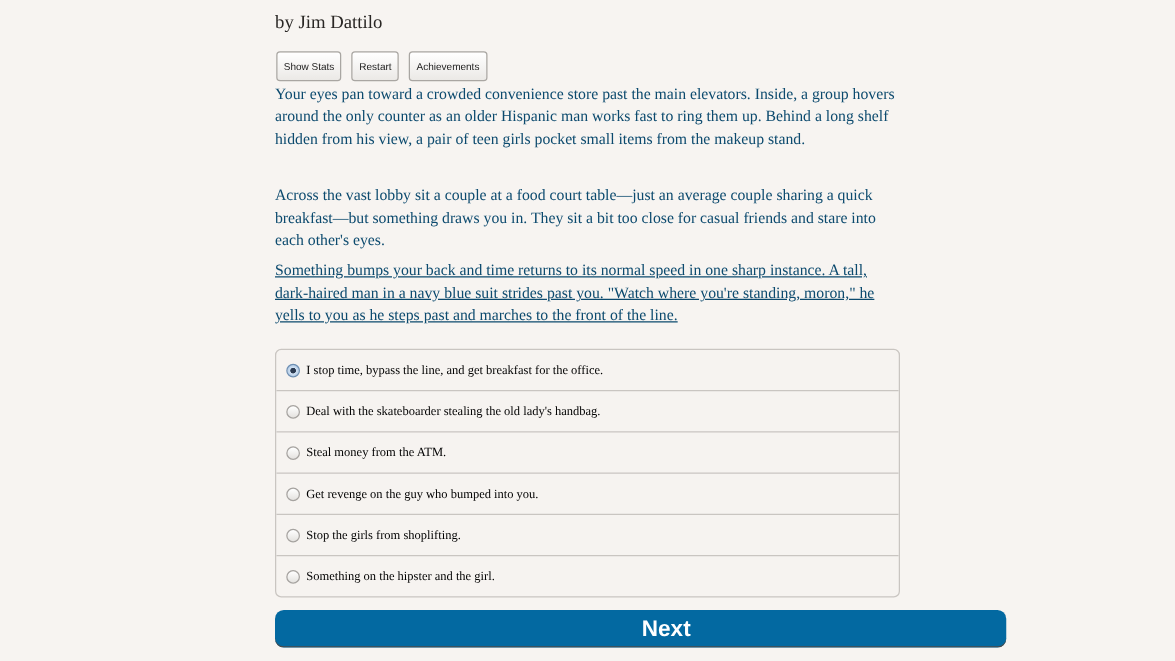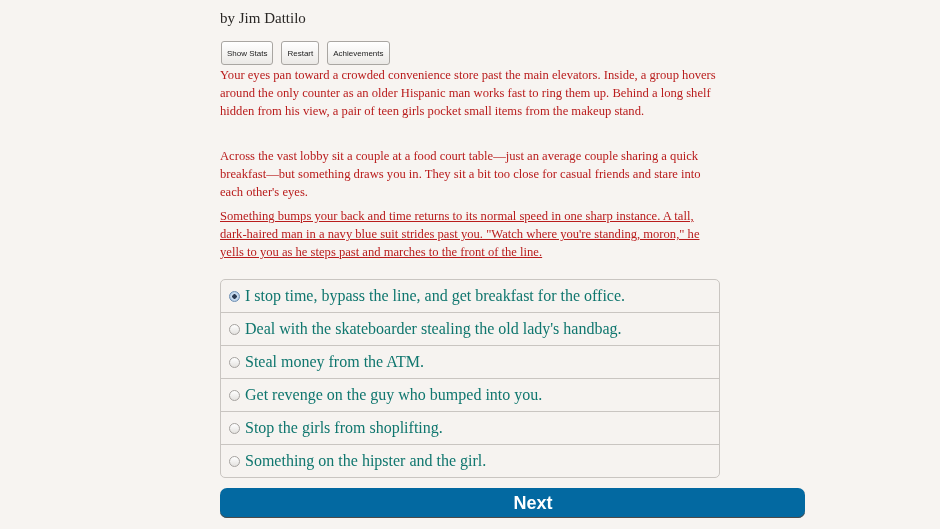--- a/index.html
+++ b/index.html
@@ -45,40 +45,40 @@
     height: 24px;
     line-height: 11px;
     cursor: pointer;
   }
   .para {
     position: absolute;
     left: 0;
     width: 500px;
     font-size: 12.6px;
     line-height: 18px;
-    color: #b91c1c;
+    color: #0c4a6e;
     margin: 0;
   }
   .choices {
     position: absolute;
     top: 279px;
     left: 0;
     width: 498px;
     border: 1px solid #c9c5c1;
     border-radius: 5px;
     background: #f6f3f0;
     overflow: hidden;
   }
   .choice {
     height: 32px;
     display: flex;
     align-items: center;
     border-bottom: 1px solid #c9c5c1;
-    font-size: 16px;
-    color: #0f766e;
+    font-size: 10px;
+    color: #000000;
     cursor: pointer;
   }
   .choice:last-child { border-bottom: none; }
   .radio {
     width: 9px;
     height: 9px;
     border: 1px solid #a6a3a0;
     border-radius: 50%;
     background: linear-gradient(#ffffff, #e4e2df);
     margin-left: 8px;

